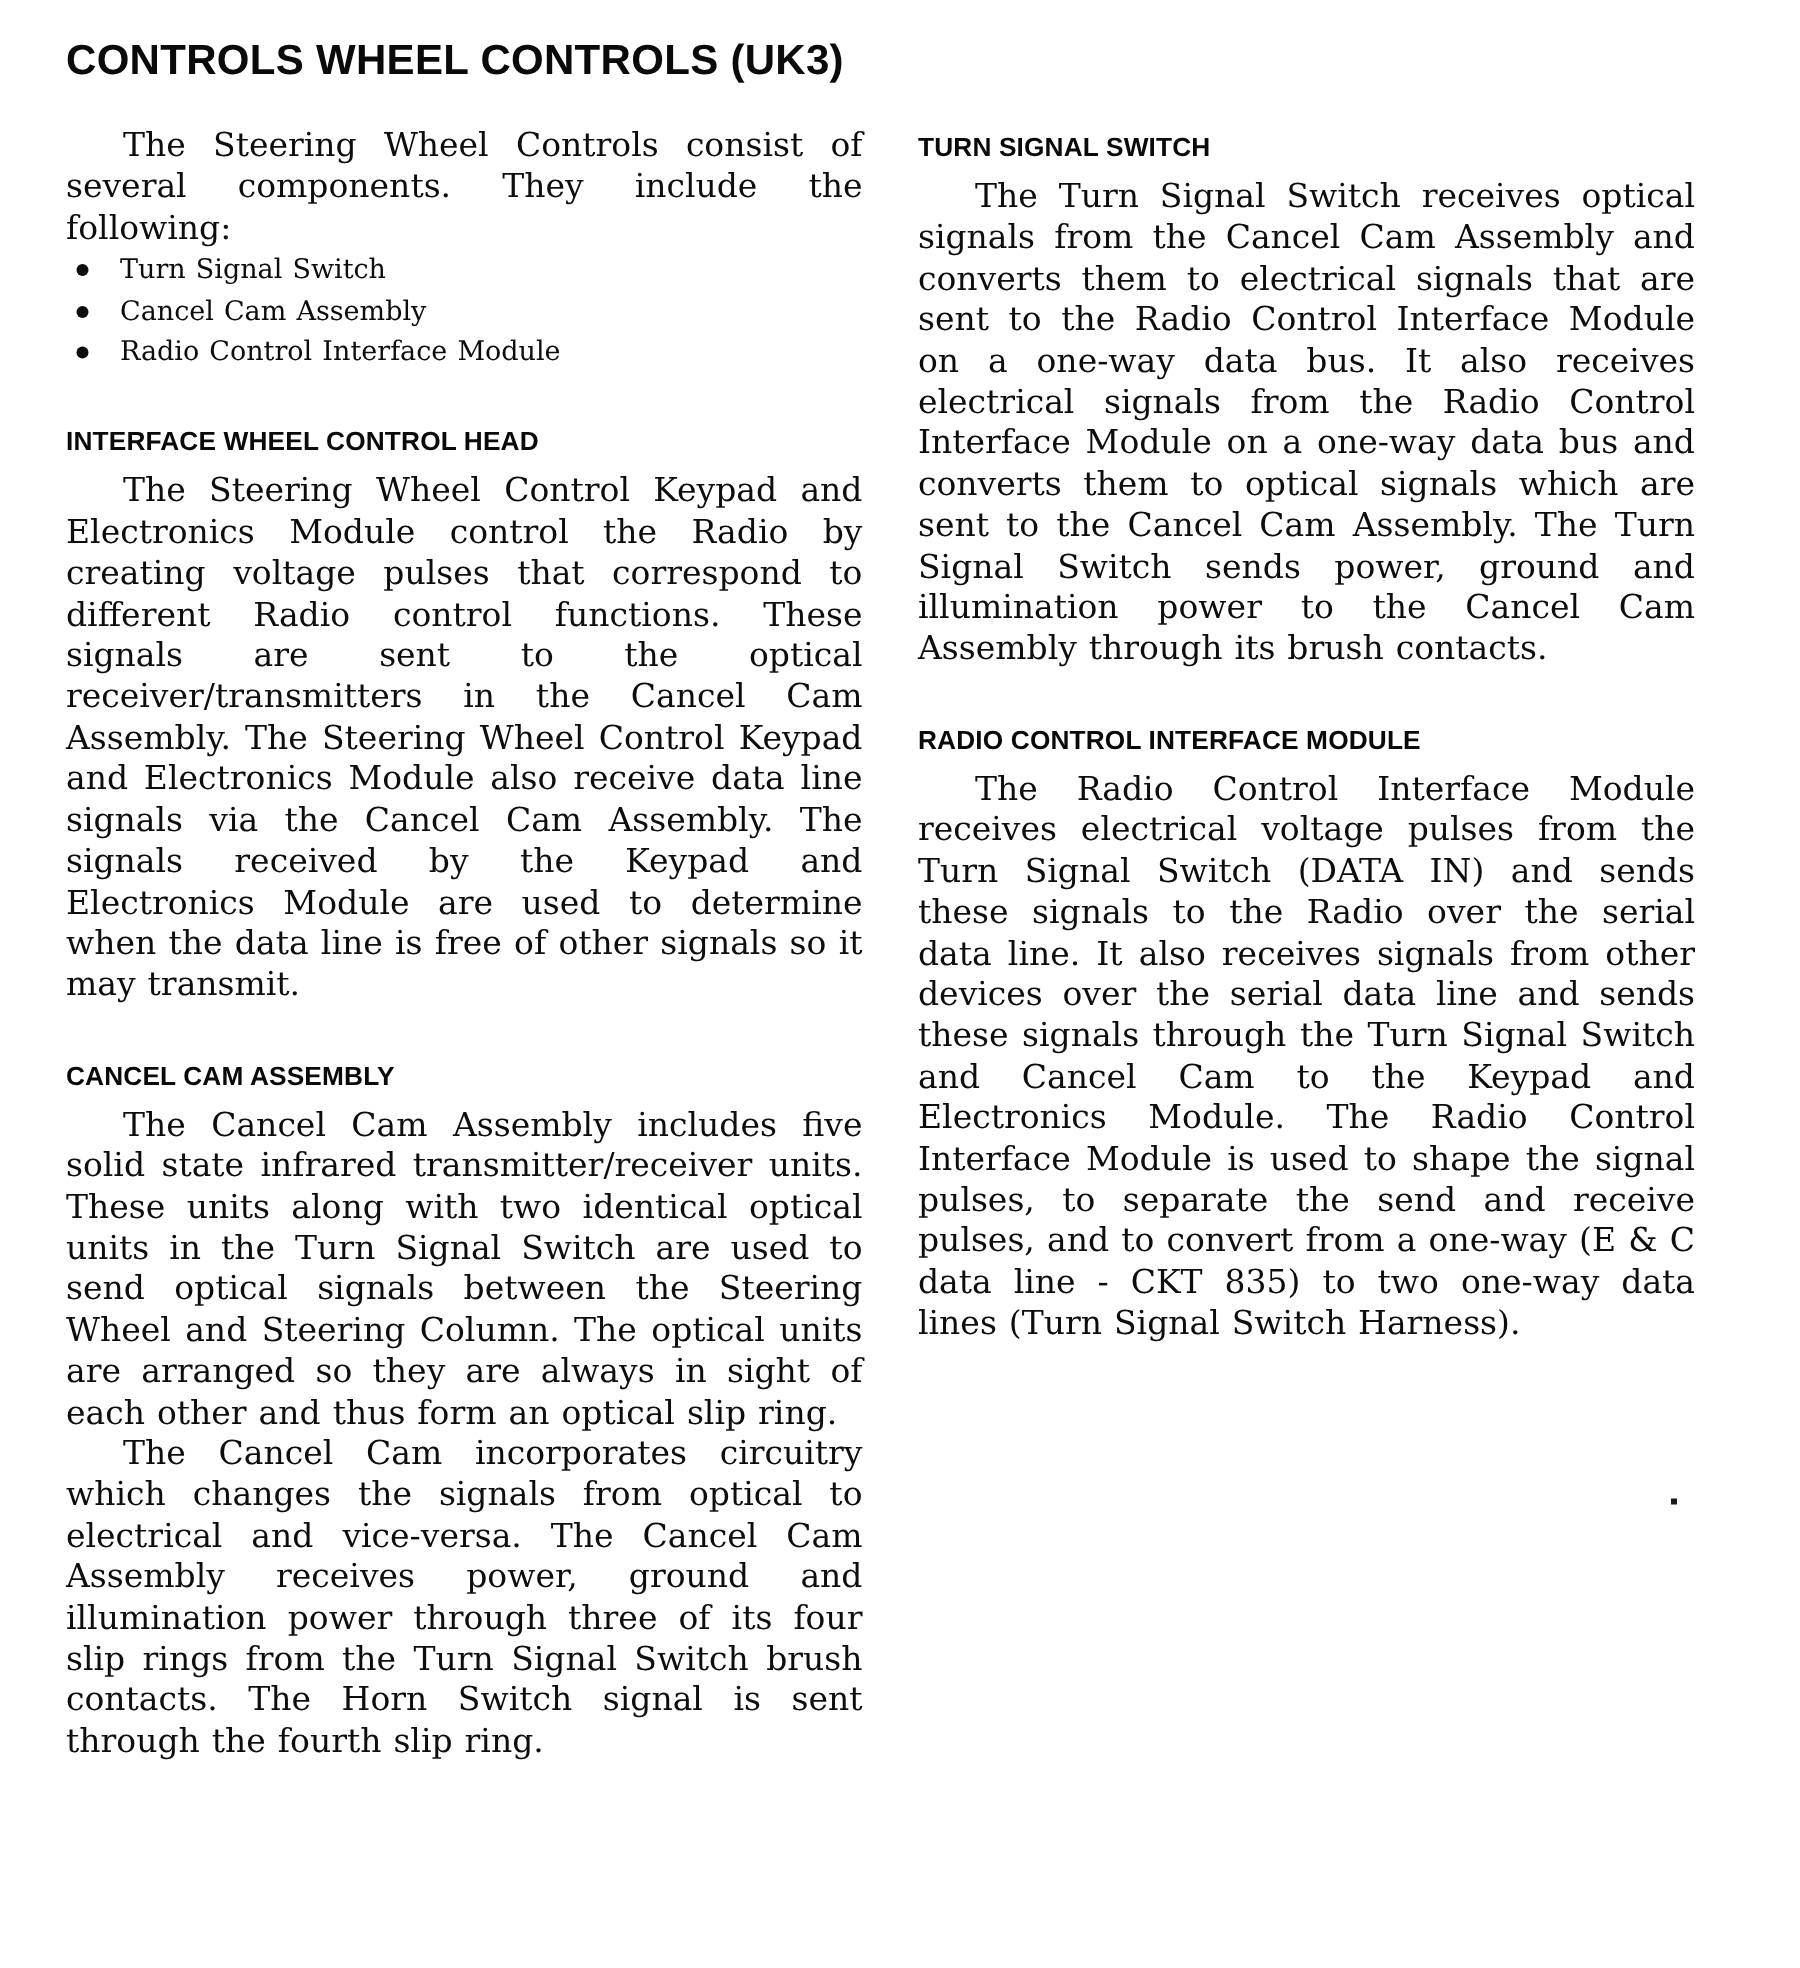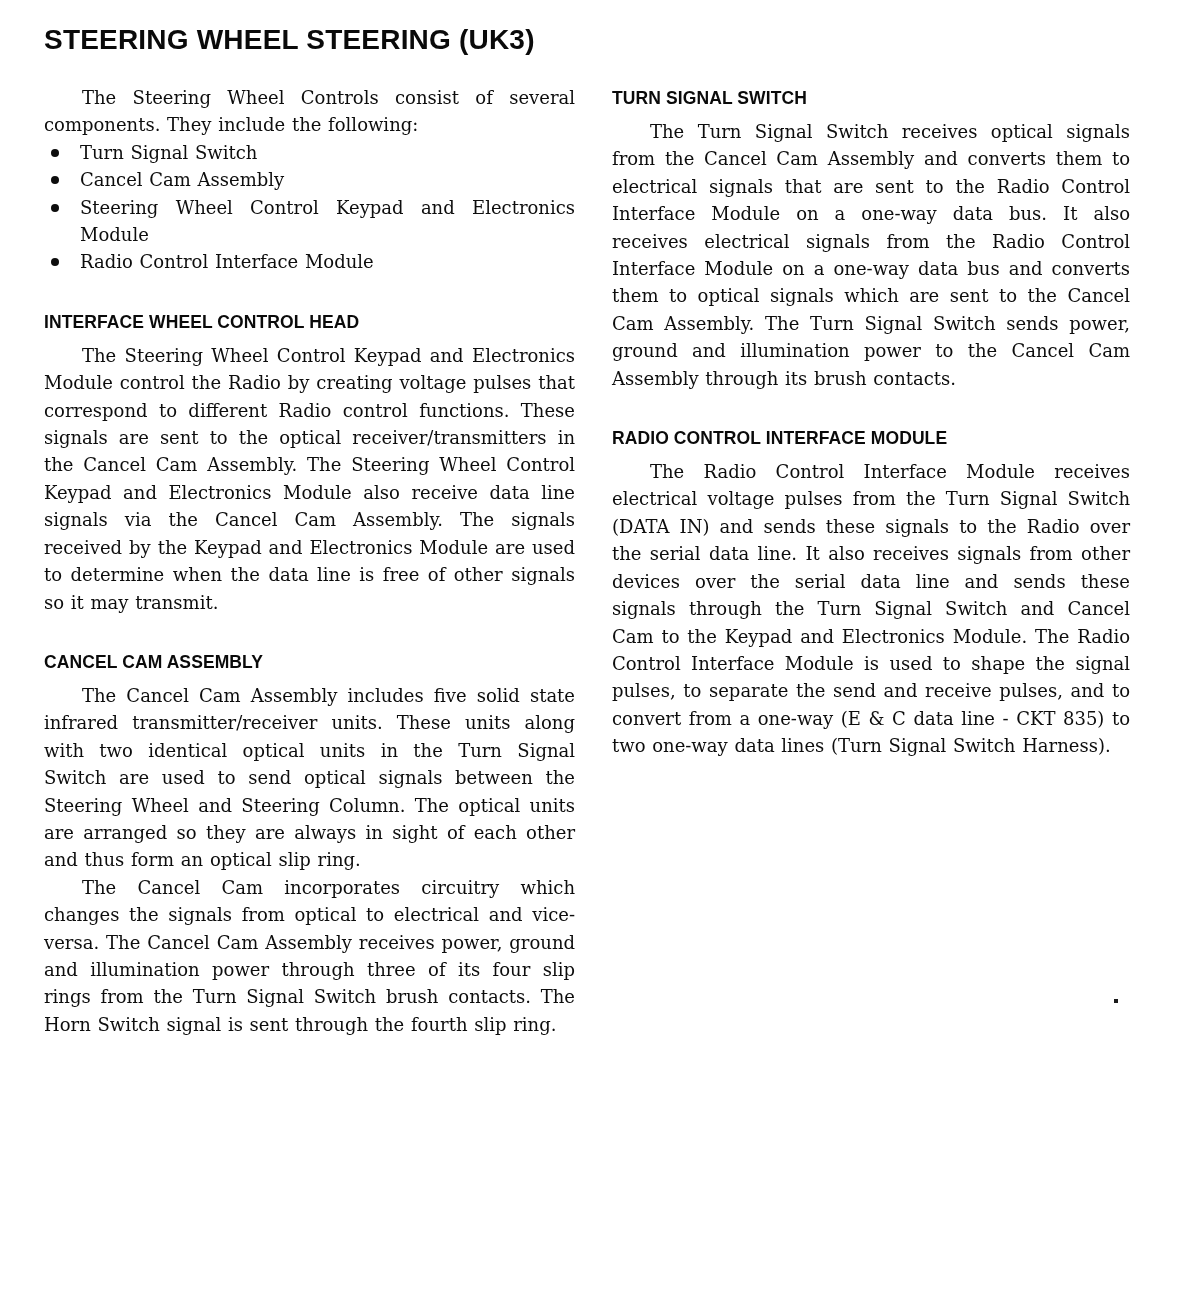--- a/index.html
+++ b/index.html
@@ -48,21 +48,21 @@
     font-family: "Liberation Sans", sans-serif;
     font-weight: 700;
     font-size: 17.5px;
     letter-spacing: 0.1px;
     margin: 36px 0 9px 0;
     color: #0a0a0a;
   }
   .col-right h3.sub-heading.first { margin-top: 4px; }
 
   p.body-text {
-    font-size: 18px;
+    font-size: 22px;
     line-height: 27.4px;
     text-align: justify;
     text-indent: 38px;
     margin: 0;
     word-spacing: 1px;
   }
   ul.bullet-list {
     list-style: none;
     margin: 0;
     padding: 0;
@@ -91,41 +91,37 @@
     width: 4px;
     height: 4px;
     background: #1a1a1a;
   }
 </style>
 </head>
 <body>
 
 <div class="page">
 
-  <h1 class="doc-title">STEERING WHEEL STEERING (UK3)</h1>
+  <h1 class="doc-title">CONTROLS WHEEL CONTROLS (UK3)</h1>
 
   <div class="columns">
 
     <div class="col-left">
 
 
       <p class="body-text">The Steering Wheel Controls consist of several components.  They include the following:</p>
 
       <ul class="bullet-list">
         <li>
           <span class="dot"></span>
           <span>Turn Signal Switch</span>
         </li>
         <li>
           <span class="dot"></span>
           <span>Cancel Cam Assembly</span>
-        </li>
-        <li>
-          <span class="dot"></span>
-          <span>Steering Wheel Control Keypad and Electronics Module</span>
         </li>
         <li>
           <span class="dot"></span>
           <span>Radio Control Interface Module</span>
         </li>
       </ul>
 
       <h3 class="sub-heading">INTERFACE WHEEL CONTROL HEAD</h3>
 
       <p class="body-text">The Steering Wheel Control Keypad and Electronics Module control the Radio by creating voltage pulses that correspond to different Radio control functions.  These signals are sent to the optical receiver/transmitters in the Cancel Cam Assembly.  The Steering Wheel Control Keypad and Electronics Module also receive data line signals via the Cancel Cam Assembly.  The signals received by the Keypad and Electronics Module are used to determine when the data line is free of other signals so it may transmit.</p>

